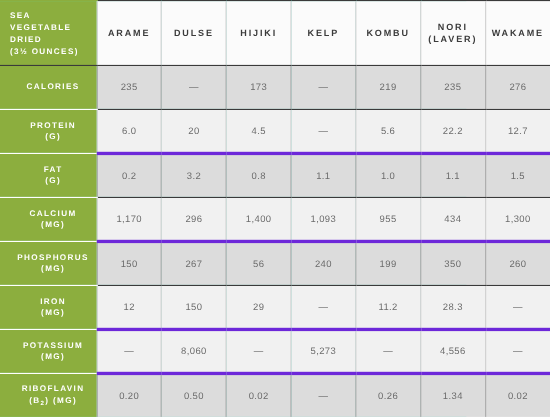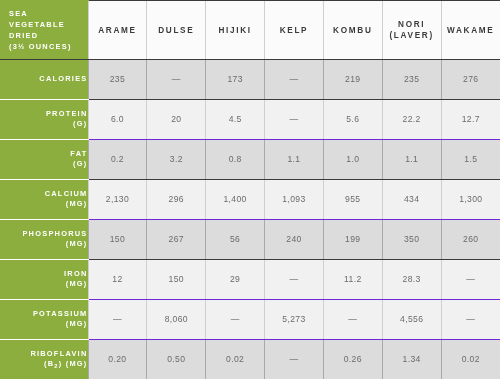--- a/index.html
+++ b/index.html
@@ -75,21 +75,21 @@
     margin: 0;
     vertical-align: middle;
     font-size: 8.6px;
     color: #6b6b6b;
     text-align: center;
     letter-spacing: 0.35px;
   }
   tbody th.row-label {
     background: #8cae3e;
     color: #ffffff;
-    text-align: right;
+    text-align: center;
     padding: 0 0 0 9px;
     vertical-align: middle;
     font-size: 7.4px;
     font-weight: bold;
     letter-spacing: 1.25px;
     line-height: 10.6px;
     text-transform: uppercase;
     border-bottom: 1px solid #ffffff;
   }
   tbody th.row-label .lbl-line { display: block; }
@@ -105,21 +105,21 @@
   }
   
   tbody tr.shade td.cell {
     background: #dcdcdc;
     border-bottom: 1px solid #3a3a3a;
     border-left-color: #a9a9a9;
   }
   
   tbody tr.plain td.cell {
     background: #f1f1f1;
-    border-bottom: 1px solid #6d28d9;
+    border-bottom: 3px solid #6d28d9;
     border-left-color: #cfcfcf;
     text-align: center;
   }
   tbody tr.plain:last-child td.cell {
     border-bottom: none;
   }
   tbody tr.shade:last-child td.cell {
     border-bottom: none;
   }
   tbody tr:last-child th.row-label {
@@ -214,21 +214,21 @@
         <td class="cell">1.0</td>
         <td class="cell">1.1</td>
         <td class="cell">1.5</td>
       </tr>
 
       <tr class="plain">
         <th class="row-label">
           <span class="lbl-line">CALCIUM</span>
           <span class="lbl-line">(MG)</span>
         </th>
-        <td class="cell">2,130</td>
+        <td class="cell">1,170</td>
         <td class="cell">296</td>
         <td class="cell">1,400</td>
         <td class="cell">1,093</td>
         <td class="cell">955</td>
         <td class="cell">434</td>
         <td class="cell">1,300</td>
       </tr>
 
       <tr class="shade">
         <th class="row-label">

